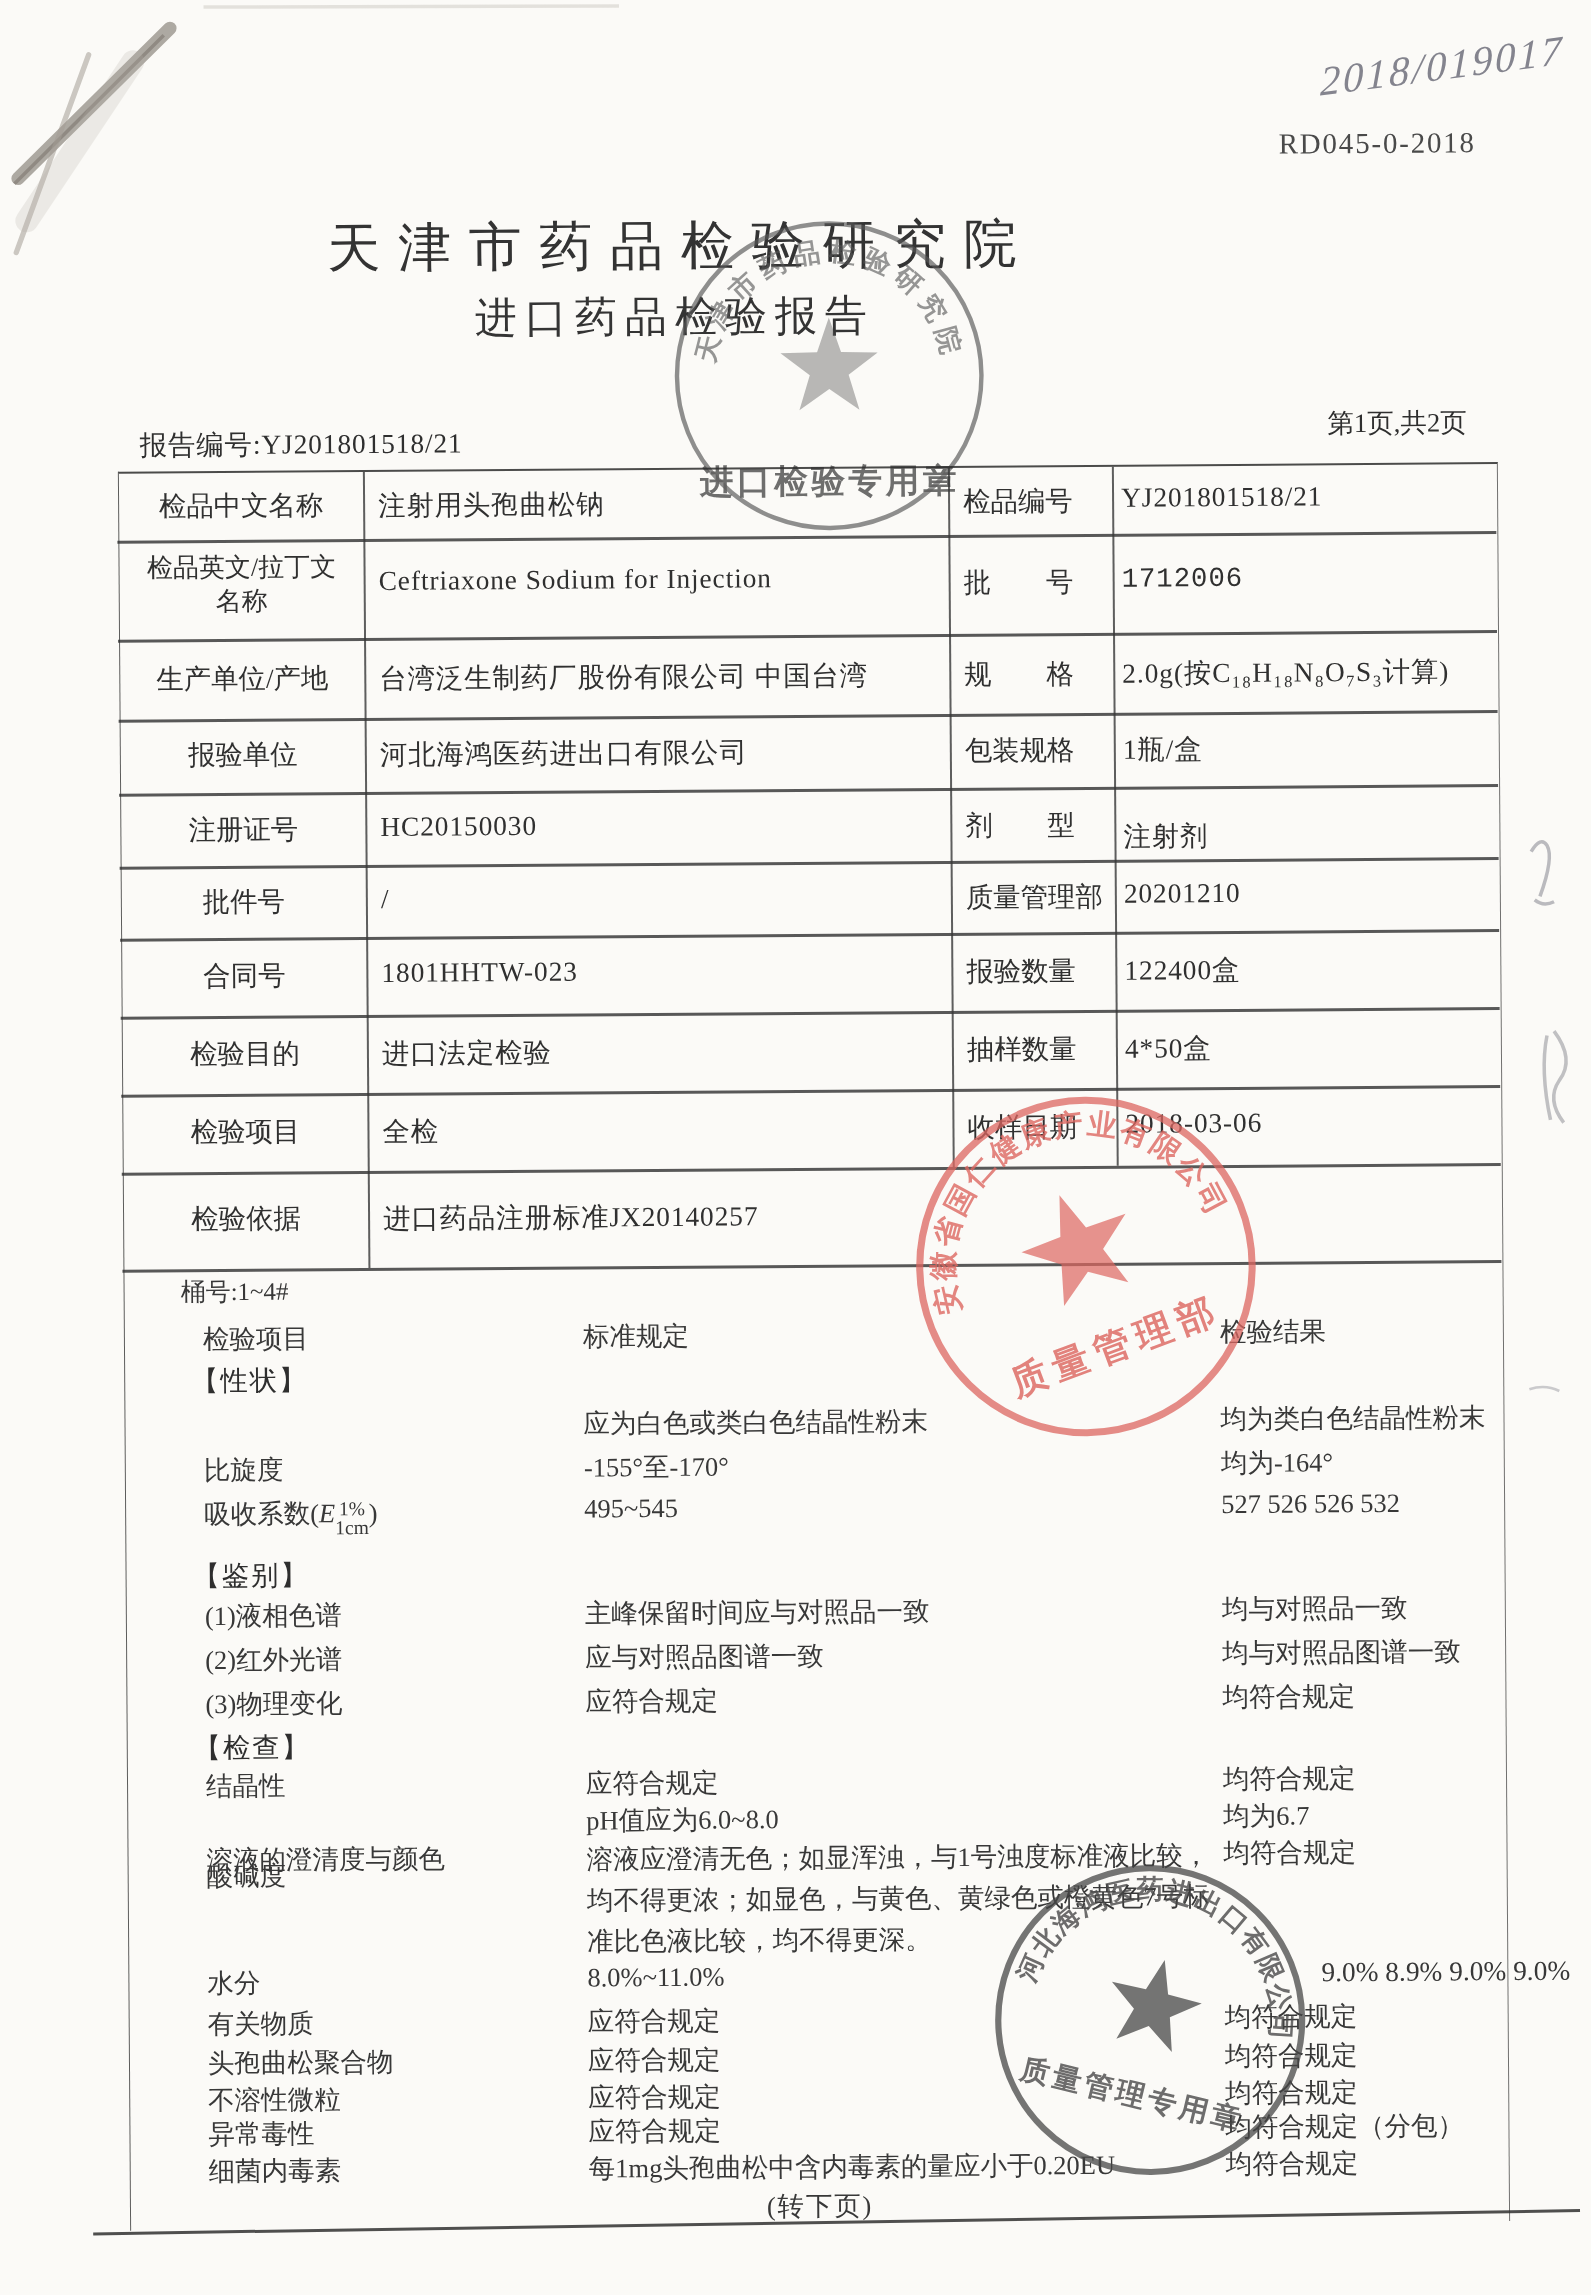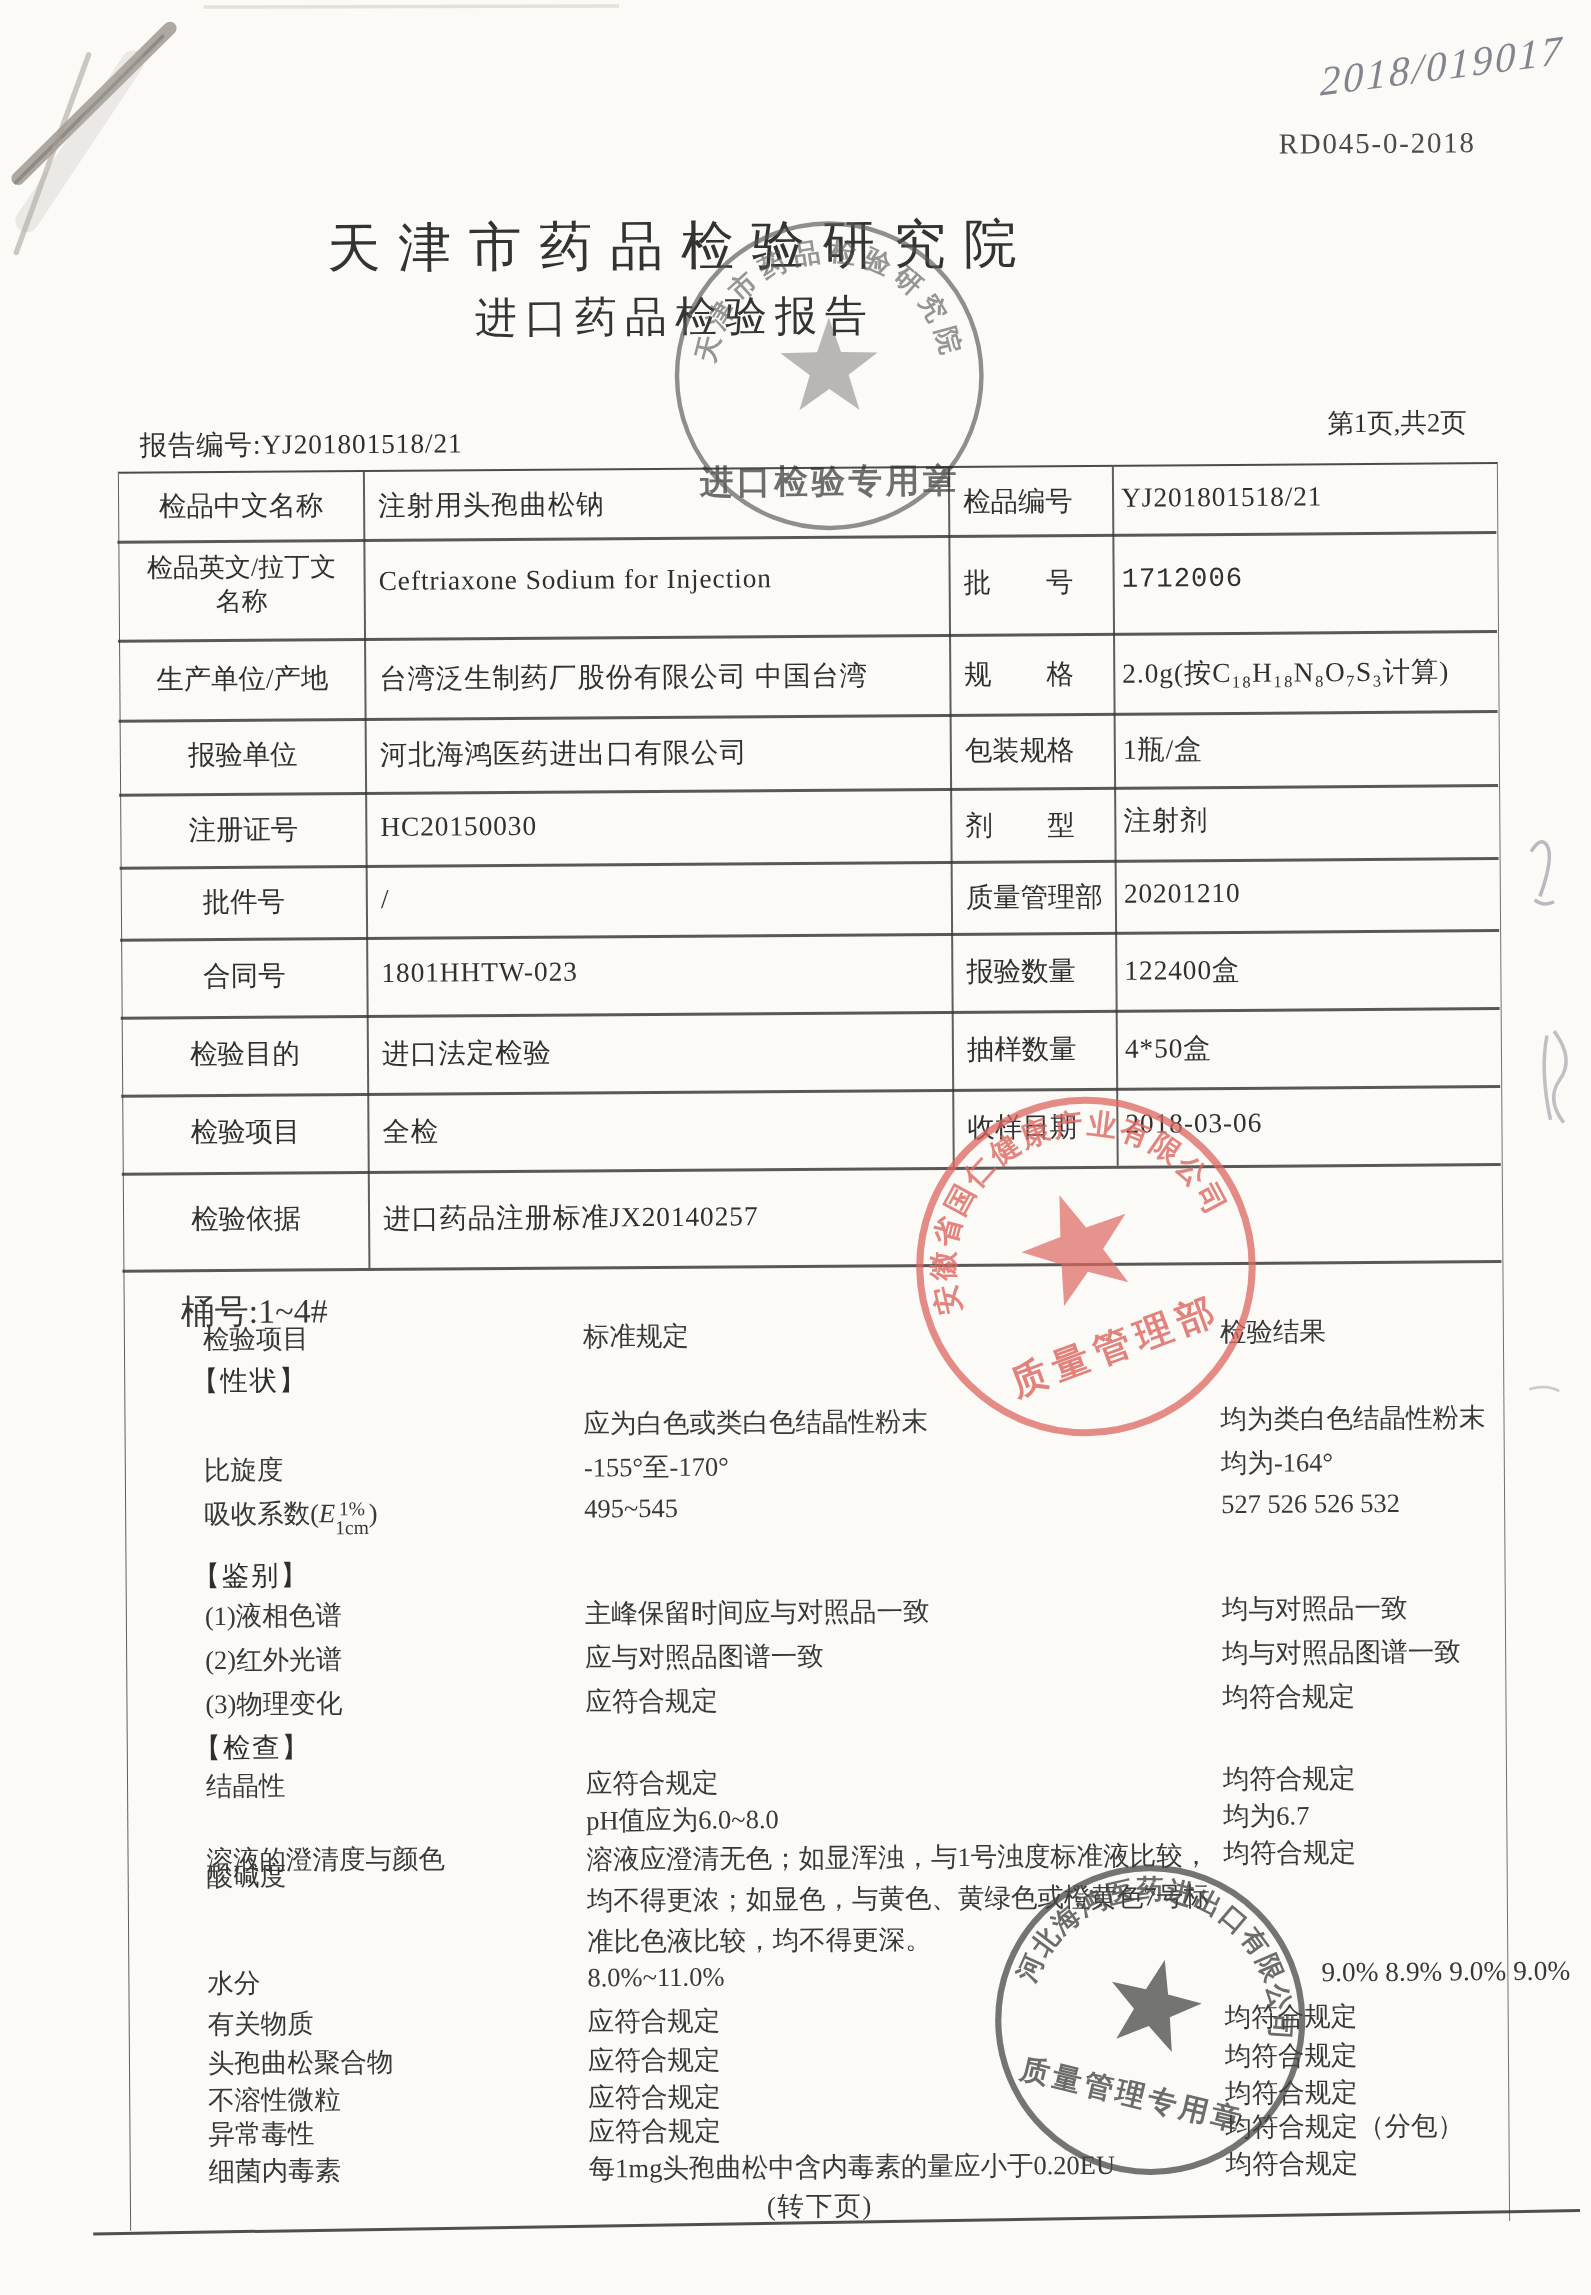--- a/index.html
+++ b/index.html
@@ -120,21 +120,21 @@
       <div>
         <span class="tl" style="top:265px;">报验单位</span>
         <span class="tv" style="top:265px;">河北海鸿医药进出口有限公司</span>
         <span class="tl2" style="top:265px;">包装规格</span>
         <span class="tv2" style="top:265px;">1瓶/盒</span>
       </div>
       <div>
         <span class="tl" style="top:340px;">注册证号</span>
         <span class="tv" style="top:340px;">HC20150030</span>
         <span class="tl2" style="top:340px;">剂　　型</span>
-        <span class="tv2" style="top:336px;">注射剂</span>
+        <span class="tv2" style="top:352px;">注射剂</span>
       </div>
       <div>
         <span class="tl" style="top:412px;">批件号</span>
         <span class="tv" style="top:412px;">/</span>
         <span class="tl2" style="top:412px;">质量管理部</span>
         <span class="tv2" style="top:412px;">20201210</span>
       </div>
       <div>
         <span class="tl" style="top:486px;">合同号</span>
         <span class="tv" style="top:486px;">1801HHTW-023</span>
@@ -151,21 +151,21 @@
         <span class="tl" style="top:642px;">检验项目</span>
         <span class="tv" style="top:642px;">全检</span>
         <span class="tl2" style="top:642px;">收样日期</span>
         <span class="tv2" style="top:642px;">2018-03-06</span>
       </div>
       <div>
         <span class="tl" style="top:729px;">检验依据</span>
         <span class="tv" style="top:729px;">进口药品注册标准JX20140257</span>
       </div>
 
-      <span class="rr" style="left:56px;top:802px;font-size:34px;margin-top:14px;">桶号:1~4#</span>
+      <span class="rr" style="left:56px;top:802px;font-size:25px;">桶号:1~4#</span>
 
       <div>
         <span class="rr c1" style="top:848px;">检验项目</span>
         <span class="rr c2" style="top:848px;">标准规定</span>
         <span class="rr c3" style="top:848px;">检验结果</span>
       </div>
 
       <span class="rr head" style="top:890px;">【性状】</span>
 
       <div>

